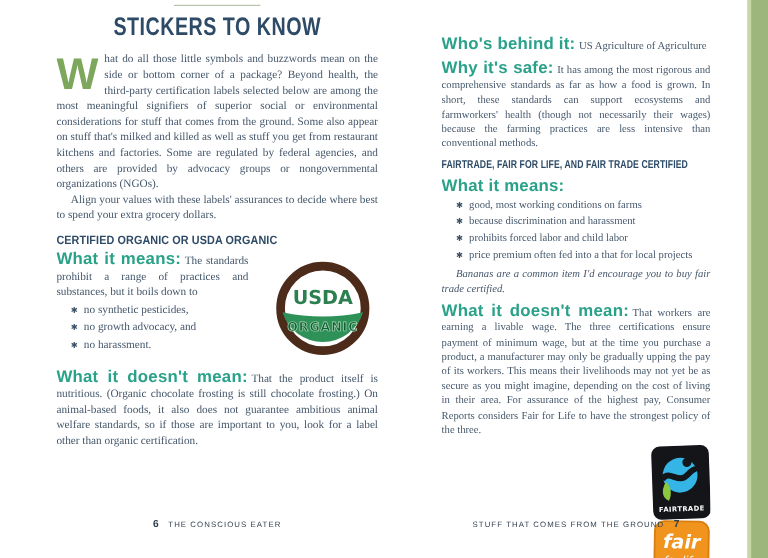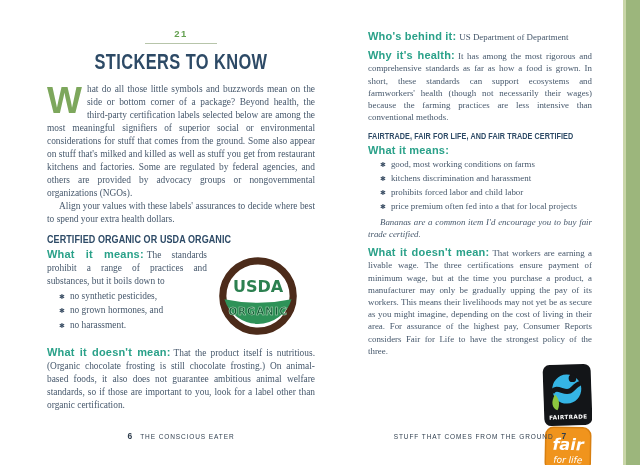--- a/index.html
+++ b/index.html
@@ -31,32 +31,32 @@
   .bt-l{font-size:9.4px; line-height:13px; color:#46586c; text-align:justify;}
   .bt-r{font-size:8.9px; line-height:12.2px; color:#46586c; text-align:justify;}
   .indent{text-indent:12px;}
   .mt4{margin-top:4px;font-style:italic;} .mt5{margin-top:5px;} .mt6{margin-top:6px;}
   .dropcap{
     float:left; color:#7da75c; font-family:"Liberation Sans",sans-serif;
     font-weight:bold; font-size:37px; line-height:31px; margin:2px 5px 0 0;
   }
   .label-teal{
     color:#2aa189; font-family:"Liberation Sans",sans-serif; font-weight:bold;
-    font-size:11px; letter-spacing:0.2px; margin-right:3px;
+    font-size:14px; letter-spacing:0.2px; margin-right:3px;
   }
   .sec-head{
     color:#2d4a66; font-family:"Liberation Sans",sans-serif; font-weight:bold;
     font-size:10px; letter-spacing:0.1px; margin:8px 0 3px 0; white-space:nowrap;
     transform-origin:left center;
   }
   .cond-l{transform:scaleX(0.9);}
   .cond-r{font-size:9.5px; transform:scaleX(0.76); margin-top:7px;}
   .organic-block{position:relative; min-height:92px; margin-top:2px;}
   .organic-text{width:160px;}
-  .usda-logo{position:absolute; right:17px; top:8px; width:80px; height:80px;}
+  .usda-logo{position:absolute; right:6px; top:8px; width:80px; height:80px;}
   .bullet{display:flex; margin:1.5px 0 1.5px 12px; align-items:baseline;}
   .bullet .mark{
     color:#3d5066; font-size:7px; margin-right:5px; flex:0 0 auto;
     font-family:"DejaVu Sans",sans-serif;
   }
   .footer{
     position:absolute; top:431px; left:0; width:100%; text-align:center;
     font-family:"Liberation Sans",sans-serif; font-size:6.5px;
     letter-spacing:0.9px; color:#2f3e4e; white-space:nowrap;
   }
@@ -64,39 +64,38 @@
   .gap{display:inline-block; width:8px;}
   .logos{display:flex; align-items:flex-end; margin-top:7px;flex-direction:column;}
   .logo-fairtrade{width:49px; height:62px; margin-left:6px; transform:rotate(-2deg);}
   .logo-ffl{width:48px; height:46px; margin-left:28px; transform:rotate(1deg);}
   .logo-ftc{width:57px; height:72px; margin-left:25px; transform:rotate(-1deg);}
 </style>
 </head>
 <body>
 
 <div class="page page-left">
-  <div class="chap-num">21</div>
   <div class="chap-rule"></div>
   <div class="chap-title">STICKERS TO KNOW</div>
 
   <p class="bt-l"><span class="dropcap">W</span><span>hat do all those little symbols and buzzwords mean on the side or bottom corner of a package? Beyond health, the third-party certification labels selected below are among the most meaningful signifiers of superior social or environmental considerations for stuff that comes from the ground. Some also appear on stuff that's milked and killed as well as stuff you get from restaurant kitchens and factories. Some are regulated by federal agencies, and others are provided by advocacy groups or nongovernmental organizations (NGOs).</span></p>
-  <p class="bt-l indent">Align your values with these labels' assurances to decide where best to spend your extra health dollars.</p>
+  <p class="bt-l indent">Align your values with these labels' assurances to decide where best to spend your extra grocery dollars.</p>
 
   <h3 class="sec-head cond-l">CERTIFIED ORGANIC OR USDA ORGANIC</h3>
 
   <div class="organic-block">
     <div class="organic-text">
       <p class="bt-l"><span class="label-teal">What it means:</span><span>The standards prohibit a range of practices and substances, but it boils down to</span></p>
       <div class="bullet">
           <span class="mark">✱</span>
           <span class="bt-l">no synthetic pesticides,</span>
         </div>
       <div class="bullet">
           <span class="mark">✱</span>
-          <span class="bt-l">no grown hormones, and</span>
+          <span class="bt-l">no growth advocacy, and</span>
         </div>
       <div class="bullet">
           <span class="mark">✱</span>
           <span class="bt-l">no harassment.</span>
         </div>
     </div>
     <div class="usda-logo">
       <svg viewBox="0 0 100 100" width="80" height="80">
         <circle cx="50" cy="50" r="44" fill="#ffffff" stroke="#4c2b1a" stroke-width="9"></circle>
         <path d="M8,54 Q50,63 92,54 A44,44 0 0 1 8,54 Z" fill="#2e9258"></path>
@@ -105,34 +104,34 @@
       </svg>
     </div>
   </div>
 
   <p class="bt-l mt6"><span class="label-teal">What it doesn't mean:</span><span>That the product itself is nutritious. (Organic chocolate frosting is still chocolate frosting.) On animal-based foods, it also does not guarantee ambitious animal welfare standards, so if those are important to you, look for a label other than organic certification.</span></p>
 
   <div class="footer"><b>6</b><span class="gap"></span><span>THE CONSCIOUS EATER</span></div>
 </div>
 
 <div class="page page-right">
-  <p class="bt-r" style="margin-top:30px;"><span class="label-teal">Who's behind it:</span><span>US Department of Department</span></p>
+  <p class="bt-r" style="margin-top:30px;"><span class="label-teal">Who's behind it:</span><span>US Agriculture of Agriculture</span></p>
 
-  <p class="bt-r mt6"><span class="label-teal">Why it's health:</span><span>It has among the most rigorous and comprehensive standards as far as how a food is grown. In short, these standards can support ecosystems and farmworkers' health (though not necessarily their wages) because the farming practices are less intensive than conventional methods.</span></p>
+  <p class="bt-r mt6"><span class="label-teal">Why it's safe:</span><span>It has among the most rigorous and comprehensive standards as far as how a food is grown. In short, these standards can support ecosystems and farmworkers' health (though not necessarily their wages) because the farming practices are less intensive than conventional methods.</span></p>
 
   <h3 class="sec-head cond-r">FAIRTRADE, FAIR FOR LIFE, AND FAIR TRADE CERTIFIED</h3>
   <div class="label-teal" style="margin:1px 0 2px 0;">What it means:</div>
 
   <div class="bullet">
       <span class="mark">✱</span>
       <span class="bt-r">good, most working conditions on farms</span>
     </div>
   <div class="bullet">
       <span class="mark">✱</span>
-      <span class="bt-r">kitchens discrimination and harassment</span>
+      <span class="bt-r">because discrimination and harassment</span>
     </div>
   <div class="bullet">
       <span class="mark">✱</span>
       <span class="bt-r">prohibits forced labor and child labor</span>
     </div>
   <div class="bullet">
       <span class="mark">✱</span>
       <span class="bt-r">price premium often fed into a that for local projects</span>
     </div>
 

